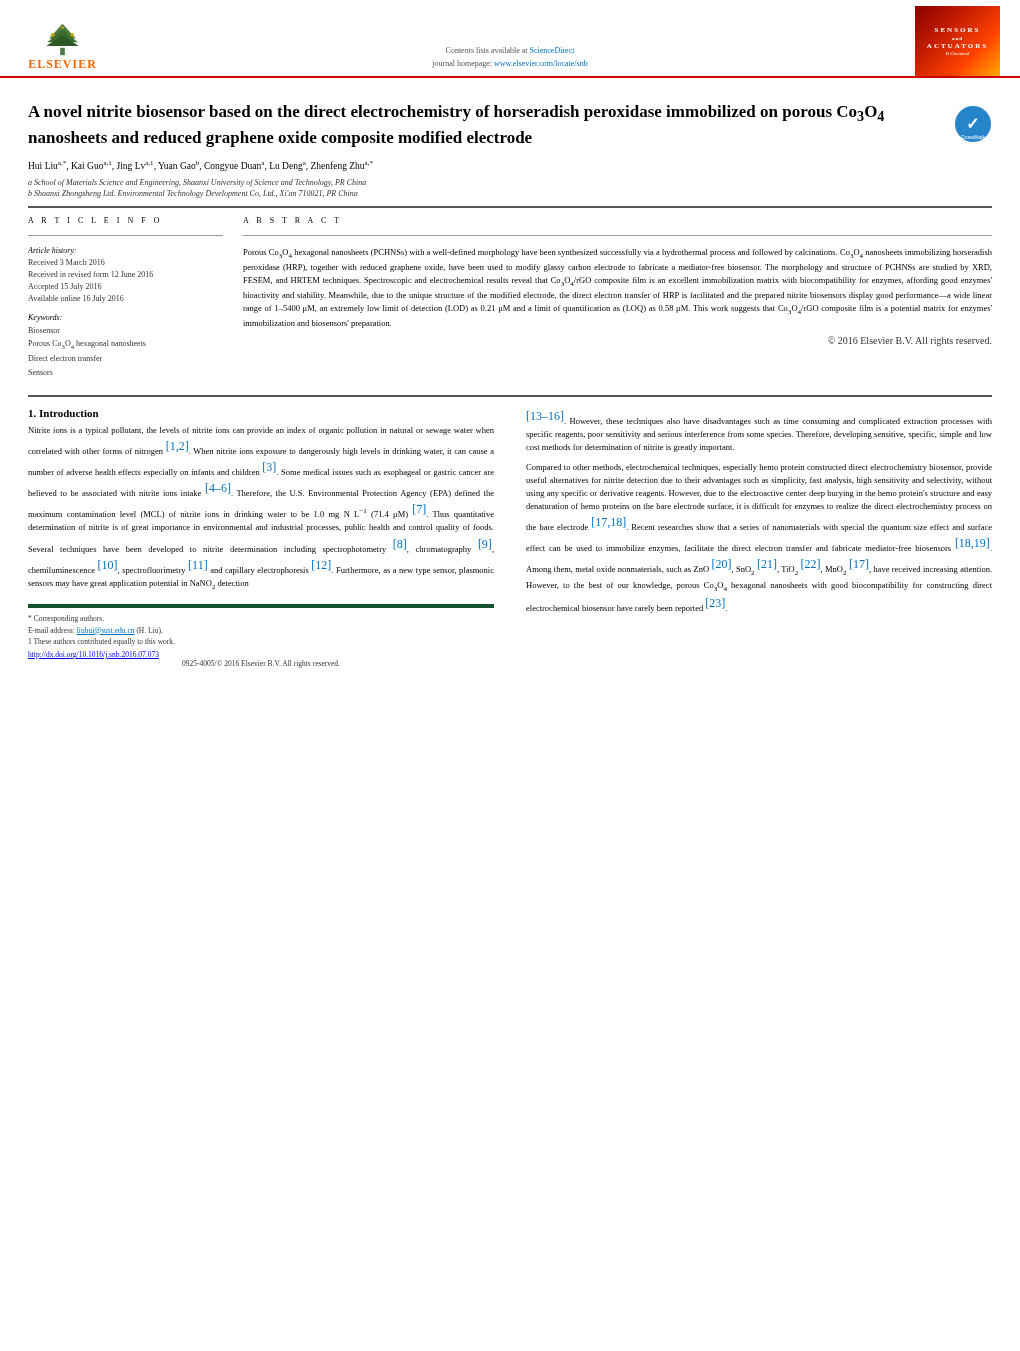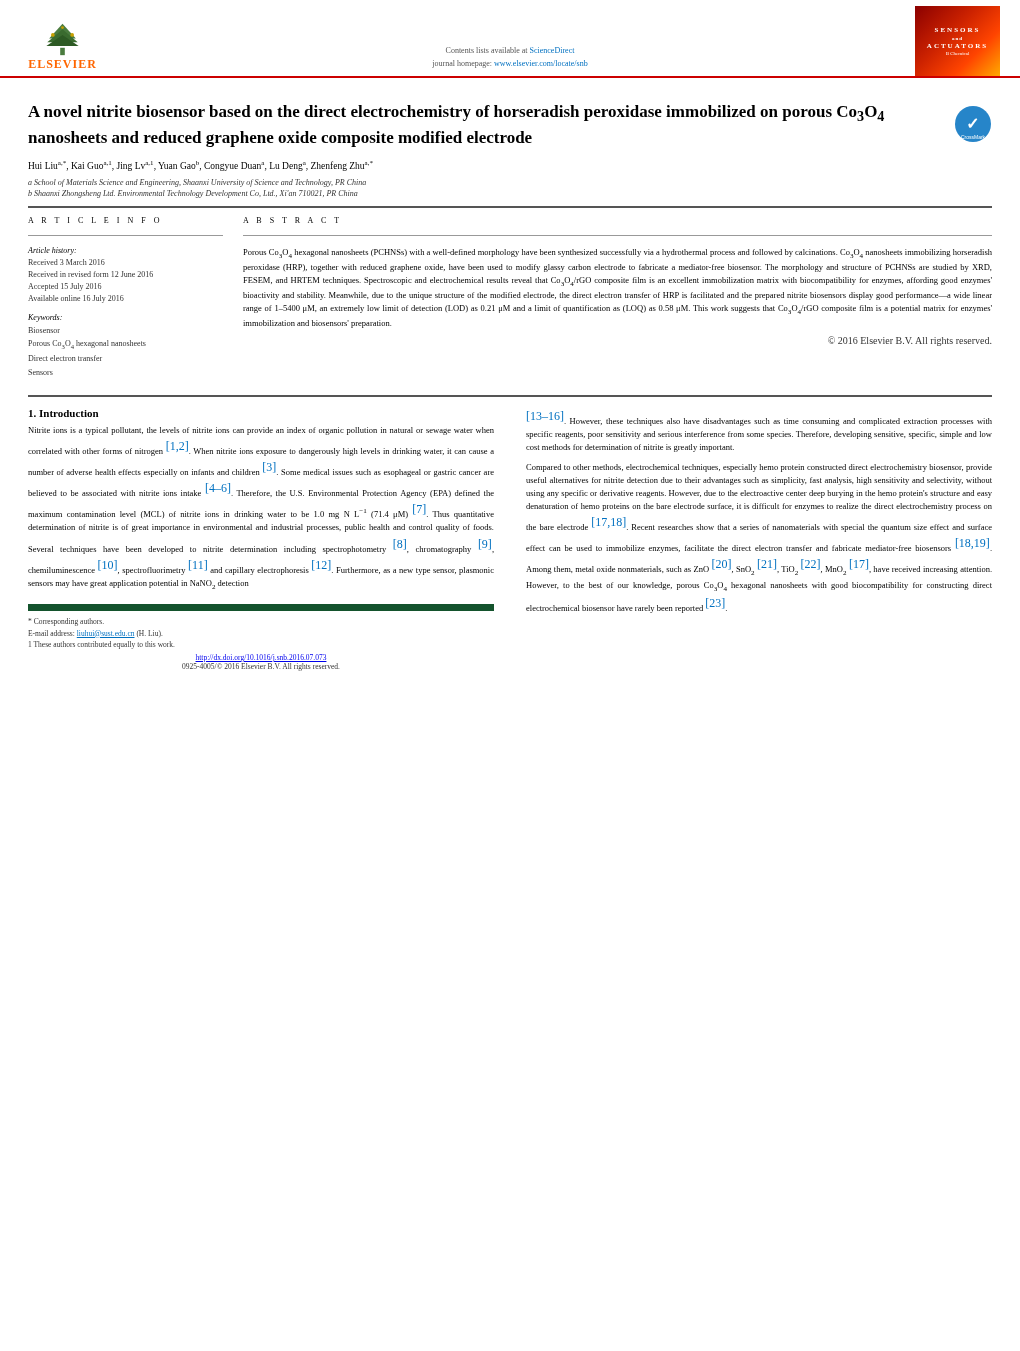--- a/index.html
+++ b/index.html
@@ -268,40 +268,39 @@
       margin-bottom: 6px;
     }
 
     .body-text a, .body-text .ref {
       color: #0070c0;
       text-decoration: none;
     }
 
     
     .footnote-section {
-      border-top: 7px solid #14532d;
+      border-top: 4px solid #14532d;
       margin-top: 12px;
       padding-top: 5px;
     }
 
     .footnote-text {
       font-size: 7.5px;
       color: #333;
       line-height: 1.5;
     }
 
     .footnote-text a {
       color: #0070c0;
     }
 
     .doi-line {
       font-size: 7.5px;
       color: #0070c0;
       margin-top: 3px;
-      text-align: center;
     }
 
     .issn-line {
       font-size: 7.5px;
       color: #333;
       text-align: center;
     }
 
     
     .ref {

